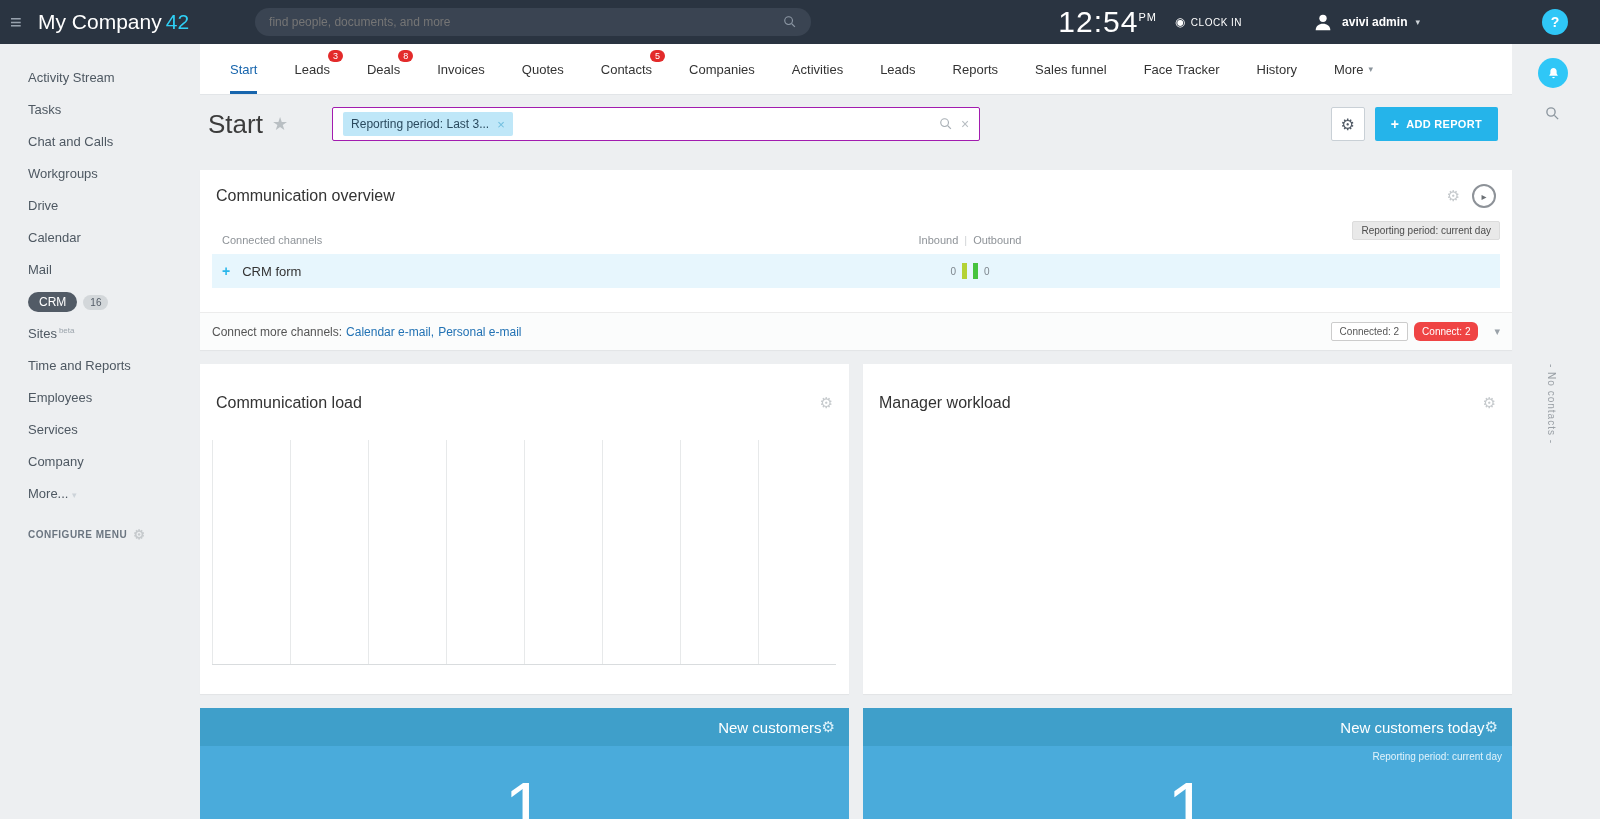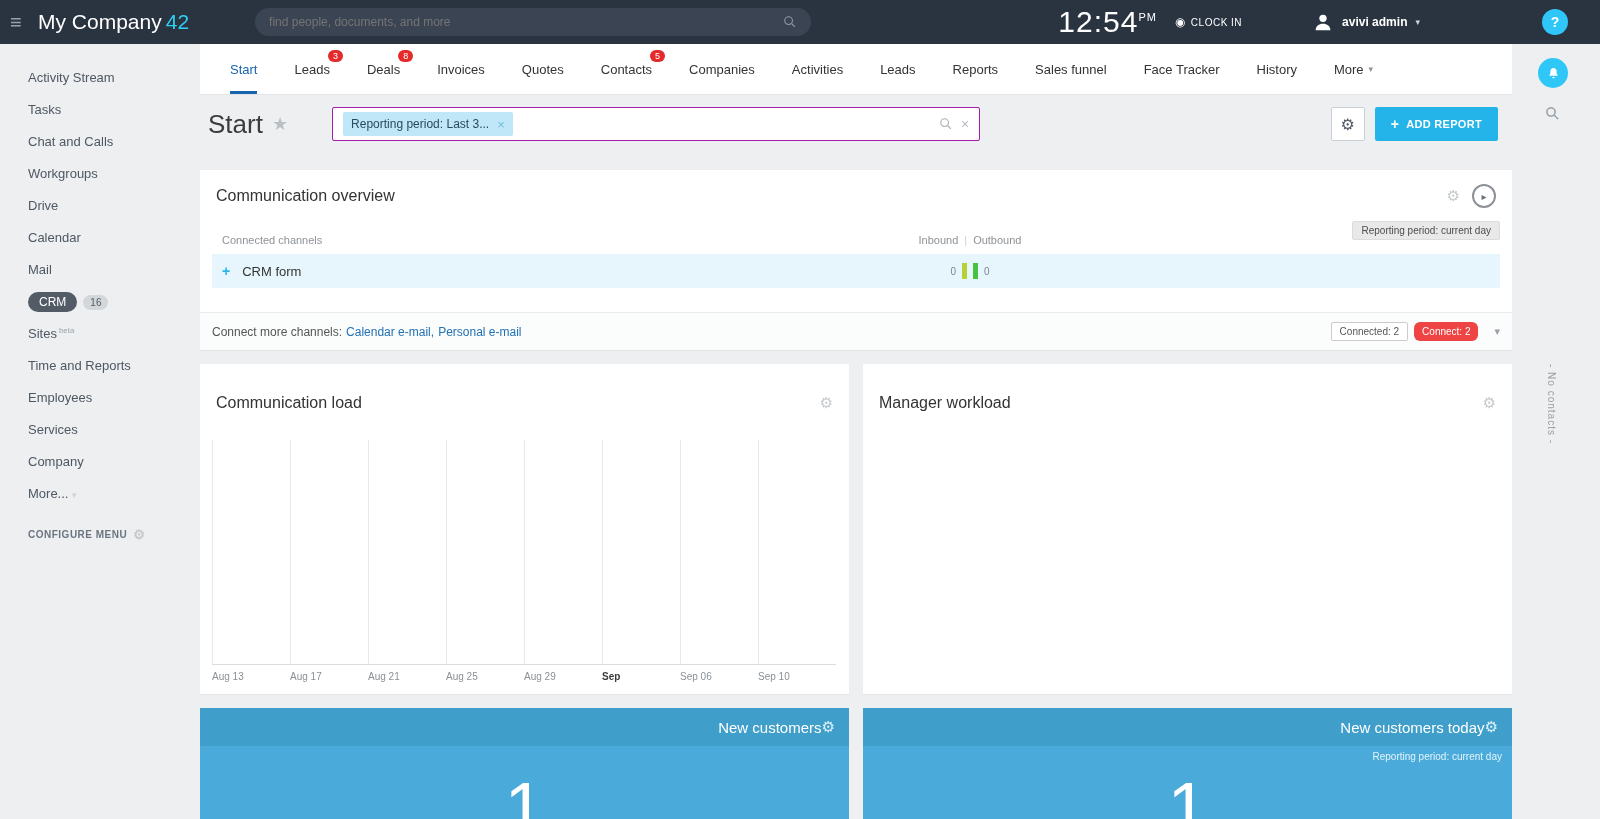--- a/index.html
+++ b/index.html
@@ -331,30 +331,20 @@
           <div class="chart-grid">
             <div class="gcol"></div>
               <div class="gcol"></div>
               <div class="gcol"></div>
               <div class="gcol"></div>
             <div class="gcol"></div>
               <div class="gcol"></div>
               <div class="gcol"></div>
               <div class="gcol"></div>
           </div>
-          <div class="xlabels">
-            <span>Aug 13</span>
-            <span>Aug 17</span>
-            <span>Aug 21</span>
-            <span>Aug 25</span>
-            <span>Aug 29</span>
-            <span>Sep</span>
-            <span>Sep 06</span>
-            <span>Sep 10</span>
-          </div>
         </div>
       </section>
       <section class="card">
         <div class="card-head">
           <div class="card-title">Manager workload</div>
           <span class="gear-glyph">⚙</span>
         </div>
       </section>
     </div>
 

